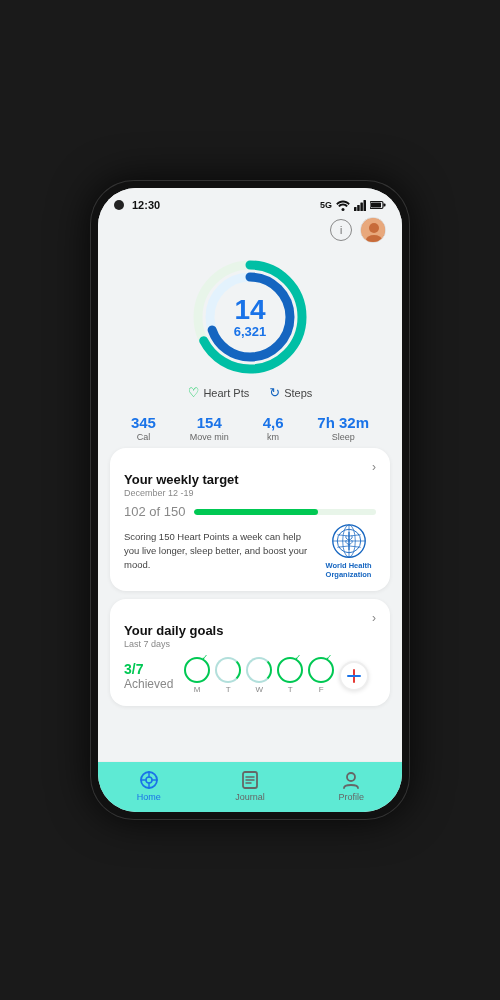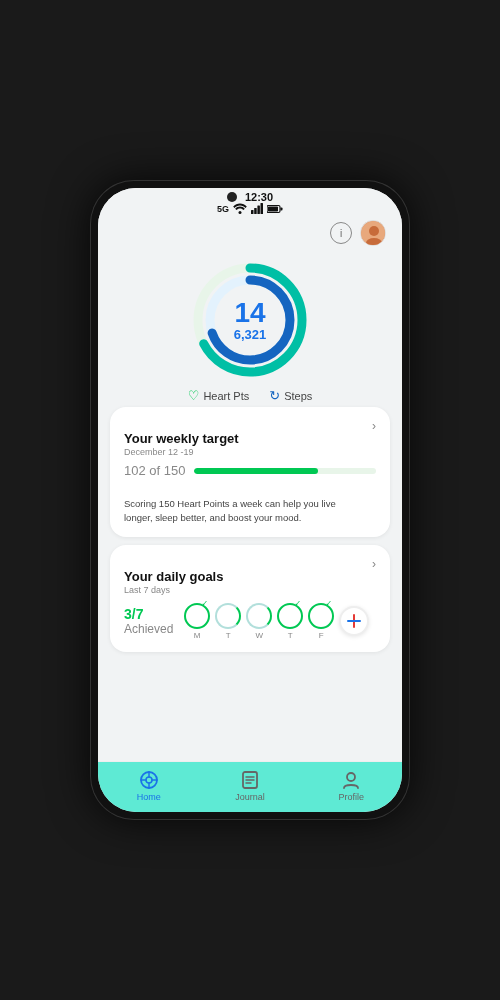--- a/index.html
+++ b/index.html
@@ -27,24 +27,24 @@
       border-radius: 38px;
       overflow: hidden;
       position: relative;
       display: flex;
       flex-direction: column;
     }
     
     .status-bar {
       background: #f1f3f4;
       display: flex;
-      align-items: center;
-      padding: 3px 16px 4px;
+      justify-content: space-between;
+      align-items: center;
+      padding: 11px 16px 4px;
       flex-shrink: 0;
-      flex-direction: column;
     }
     .status-left {
       display: flex;
       align-items: center;
       gap: 8px;
     }
     .camera-dot {
       width: 10px;
       height: 10px;
       background: #222;
@@ -216,21 +216,21 @@
     .chevron {
       color: #888;
       font-size: 12px;
     }
 
     
     .target-progress-row {
       display: flex;
       align-items: center;
       gap: 8px;
-      margin: 6px 0 19px;
+      margin: 6px 0 4px;
     }
     .target-fraction {
       font-size: 13px;
       font-weight: 700;
       color: #00c853;
       white-space: nowrap;
     }
     .target-fraction span {
       color: #888;
       font-weight: 400;
@@ -448,39 +448,74 @@
             <span class="legend-dot-green">♡</span>
             <span>Heart Pts</span>
           </div>
           <div class="legend-item">
             <span class="legend-dot-blue">↻</span>
             <span>Steps</span>
           </div>
         </div>
       </div>
 
+      <div class="stats-row">
+        <div class="stat-item">
+          <span class="stat-value">345</span>
+          <span class="stat-label">Cal</span>
+        </div>
+        <div class="stat-item">
+          <span class="stat-value">154</span>
+          <span class="stat-label">Move min</span>
+        </div>
+        <div class="stat-item">
+          <span class="stat-value">4,6</span>
+          <span class="stat-label">km</span>
+        </div>
+        <div class="stat-item">
+          <span class="stat-value">7h 32m</span>
+          <span class="stat-label">Sleep</span>
+        </div>
+      </div>
 
       <div class="card">
         <div class="card-header">
           <div>
             <div class="card-title">Your weekly target</div>
             <div class="card-subtitle">December 12 -19</div>
           </div>
           <span class="chevron">›</span>
         </div>
         <div class="target-progress-row">
           <span class="target-fraction">
             <span>102</span> <span>of </span><span style="color:#888;font-weight:400;">150</span>
           </span>
           <div class="progress-bar-bg">
             <div class="progress-bar-fill" style="width:68%"></div>
           </div>
         </div>
         <div class="target-content-row">
           <p class="target-desc">Scoring 150 Heart Points a week can help you live longer, sleep better, and boost your mood.</p>
+          <div class="who-badge">
+            <svg class="who-logo" viewBox="0 0 40 40">
+              <circle cx="20" cy="20" r="18" fill="none" stroke="#1565c0" stroke-width="1.5"></circle>
+              <circle cx="20" cy="20" r="13" fill="none" stroke="#1565c0" stroke-width="1"></circle>
+
+              <line x1="20" y1="2" x2="20" y2="38" stroke="#1565c0" stroke-width="0.8"></line>
+              <line x1="2" y1="20" x2="38" y2="20" stroke="#1565c0" stroke-width="0.8"></line>
+              <ellipse cx="20" cy="20" rx="7" ry="18" fill="none" stroke="#1565c0" stroke-width="0.8"></ellipse>
+              <path d="M7 13 Q20 16 33 13" fill="none" stroke="#1565c0" stroke-width="0.8"></path>
+              <path d="M7 27 Q20 24 33 27" fill="none" stroke="#1565c0" stroke-width="0.8"></path>
+
+              <line x1="20" y1="10" x2="20" y2="30" stroke="#1565c0" stroke-width="1.2"></line>
+              <path d="M17 14 Q15 17 20 19 Q25 17 23 14" fill="none" stroke="#1565c0" stroke-width="0.9"></path>
+              <path d="M17 19 Q15 22 20 24 Q25 22 23 19" fill="none" stroke="#1565c0" stroke-width="0.9"></path>
+            </svg>
+            <div class="who-text">World Health<br>Organization</div>
+          </div>
         </div>
       </div>
 
       <div class="card">
         <div class="card-header">
           <div>
             <div class="card-title">Your daily goals</div>
             <div class="card-subtitle">Last 7 days</div>
           </div>
           <span class="chevron">›</span>

